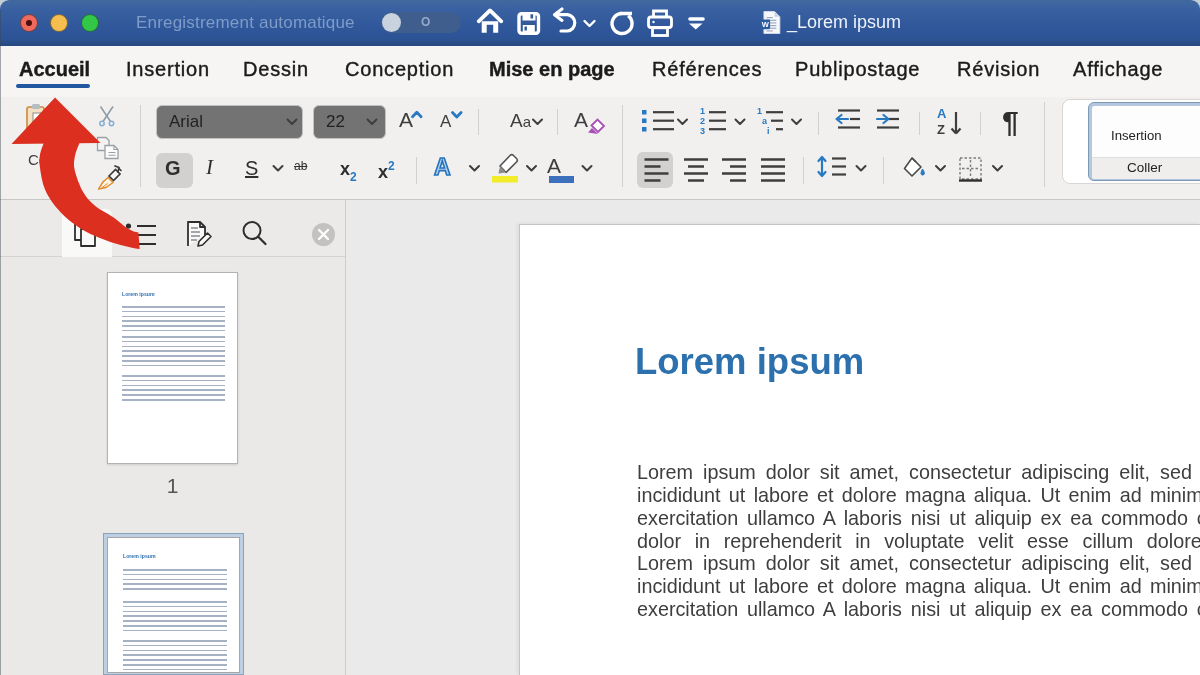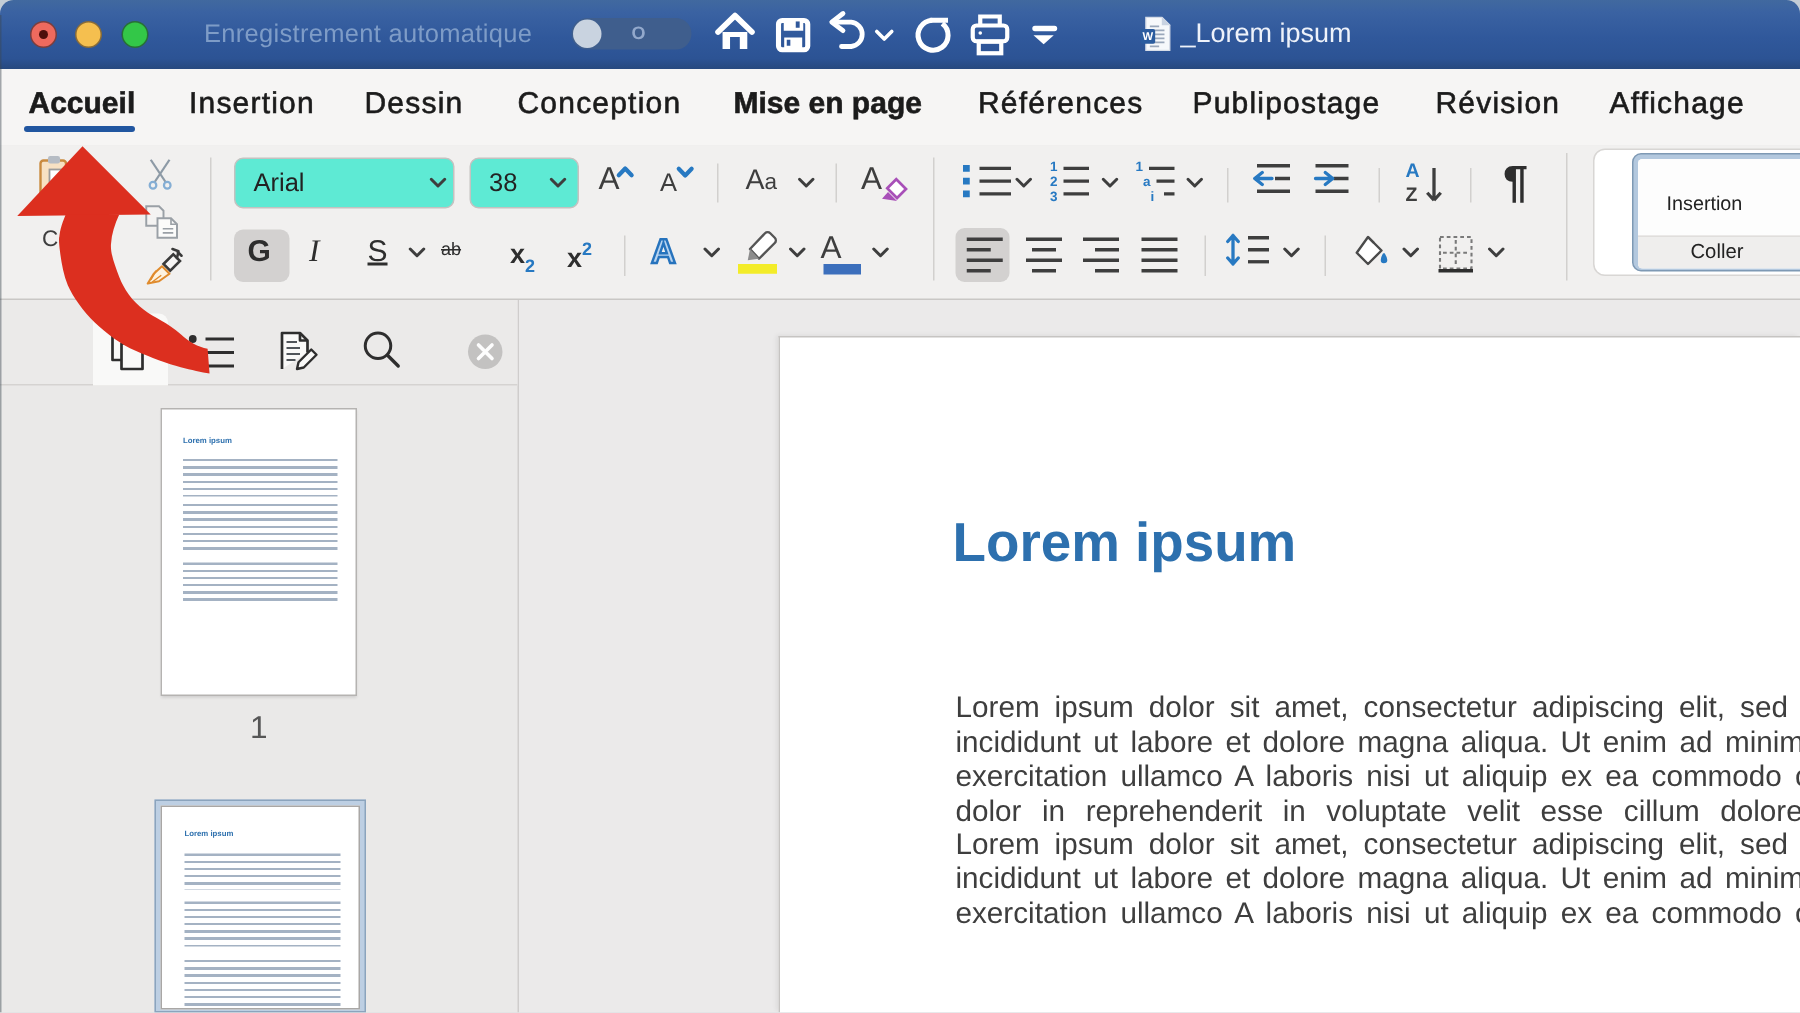--- a/index.html
+++ b/index.html
@@ -27,21 +27,21 @@
 #tabrow { position:absolute; left:0; top:46px; width:1200px; height:51px; background:#f6f5f4; }
 .tab { position:absolute; top:12px; font-size:20px; color:#1b1b1b; white-space:nowrap; letter-spacing:0.8px; -webkit-text-stroke:0.4px #1b1b1b; }
 #tab-accueil, #tab-mise { letter-spacing:0; }
 #tab-accueil { font-weight:bold; }
 #tab-mise { font-weight:bold; }
 #accueil-line { position:absolute; left:16px; top:37.5px; width:74px; height:4.5px; border-radius:3px; background:#2156a0; }
 
 
 #ribbon { position:absolute; left:0; top:97px; width:1200px; height:103px; background:#f1f0ef; border-bottom:1px solid #c9c7c5; }
 .vsep { position:absolute; width:1px; background:#d2d0ce; }
-.combo { position:absolute; background:#5eead4; border:1px solid #c4c2c0; border-radius:6px; }
+.combo { position:absolute; background:#737373; border:1px solid #c4c2c0; border-radius:6px; }
 .combo .txt { position:absolute; left:12px; top:6px; font-size:17px; color:#222; }
 
 
 #content { position:absolute; left:0; top:200px; width:1200px; height:475px; }
 #sidebar { position:absolute; left:0; top:0; width:346px; height:475px; background:#eae9e8; border-right:1px solid #cfcdcc; }
 #sidestrip { position:absolute; left:0; top:0; width:345px; height:57px; background:#ebeae9; border-bottom:1px solid #d5d3d1; }
 #sidetab { position:absolute; left:62px; top:9px; width:50px; height:48px; background:#f9f9f8; border-radius:6px 6px 0 0; }
 #docarea { position:absolute; left:346px; top:0; width:854px; height:475px; background:#ebeaea; }
 #page { position:absolute; left:173px; top:24px; width:681px; height:451px; background:#fff; border-left:1px solid #c6c4c2; border-top:1px solid #c6c4c2; box-shadow:-2px -1px 3px rgba(0,0,0,0.06); }
 #heading { position:absolute; left:289px; top:141.3px; font-size:36.5px; font-weight:bold; color:#2d70ae; }
@@ -126,21 +126,21 @@
     <div id="accueil-line"></div>
   </div>
 
   <div id="ribbon">
     <div class="abs" style="left:155.5px; top:56px; width:37px; height:35px; background:#d3d1d0; border-radius:6px;"></div>
     <div class="abs" style="left:637px; top:55px; width:36px; height:36px; background:#d3d1d0; border-radius:6px;"></div>
     <div class="combo" style="left:156px; top:8px; width:147px; height:34px;">
         <span class="txt">Arial</span>
       </div>
     <div class="combo" style="left:313px; top:8px; width:73px; height:34px;">
-        <span class="txt">38</span>
+        <span class="txt">22</span>
       </div>
 
     <div class="vsep" style="left:140px; top:8px; height:82px;"></div>
     <div class="vsep" style="left:478px; top:12px; height:26px;"></div>
     <div class="vsep" style="left:557px; top:12px; height:26px;"></div>
     <div class="vsep" style="left:622px; top:8px; height:82px;"></div>
     <div class="vsep" style="left:818px; top:15px; height:23px;"></div>
     <div class="vsep" style="left:919px; top:15px; height:23px;"></div>
     <div class="vsep" style="left:980px; top:15px; height:23px;"></div>
     <div class="vsep" style="left:1044px; top:5px; height:85px;"></div>
@@ -273,21 +273,21 @@
         <path d="M684 62.5 h24 M688 69.5 h16 M684 76.5 h24 M688 83.5 h16"></path>
         <path d="M722 62.5 h24 M730 69.5 h16 M722 76.5 h24 M730 83.5 h16"></path>
         <path d="M761 62.5 h24 M761 69.5 h24 M761 76.5 h24 M761 83.5 h24"></path>
       </g>
     </svg>
 
     <div class="abs" style="left:28px; top:54px; font-size:15px; color:#3e3e3e;">Coller</div>
 
     <div class="abs" style="left:399px; top:11px; font-size:21px; color:#3e3e3e;">A</div>
     <div class="abs" style="left:440px; top:15px; font-size:17px; color:#3e3e3e;">A</div>
-    <div class="abs" style="left:497px; top:13px; font-size:19px; color:#3e3e3e;">A<span style="font-size:15px;">a</span></div>
+    <div class="abs" style="left:510px; top:13px; font-size:19px; color:#3e3e3e;">A<span style="font-size:15px;">a</span></div>
     <div class="abs" style="left:574px; top:11px; font-size:21px; color:#3e3e3e;">A</div>
 
     <div class="abs" style="left:1002px; top:7.5px; font-size:30px; font-weight:bold; color:#2e2e2e;">¶</div>
 
     <div class="abs" style="left:165px; top:60px; font-size:20px; font-weight:bold; color:#2e2e2e;">G</div>
     <div class="abs" style="left:206px; top:58px; font-size:21px; font-style:italic; font-family:'Liberation Serif',serif; color:#2e2e2e;">I</div>
     <div class="abs" style="left:245px; top:60px; font-size:20px; color:#2e2e2e; text-decoration:underline;">S</div>
     <div class="abs" style="left:294px; top:62px; font-size:12px; color:#2e2e2e; text-decoration:line-through;">ab</div>
     <div class="abs" style="left:340px; top:62px; font-size:18px; font-weight:bold; color:#2e2e2e;">x<span style="font-size:12px; color:#2779c2; vertical-align:-6px;">2</span></div>
     <div class="abs" style="left:378px; top:62px; font-size:18px; font-weight:bold; color:#2e2e2e;">x<span style="font-size:12px; color:#2779c2; vertical-align:8px;">2</span></div>

